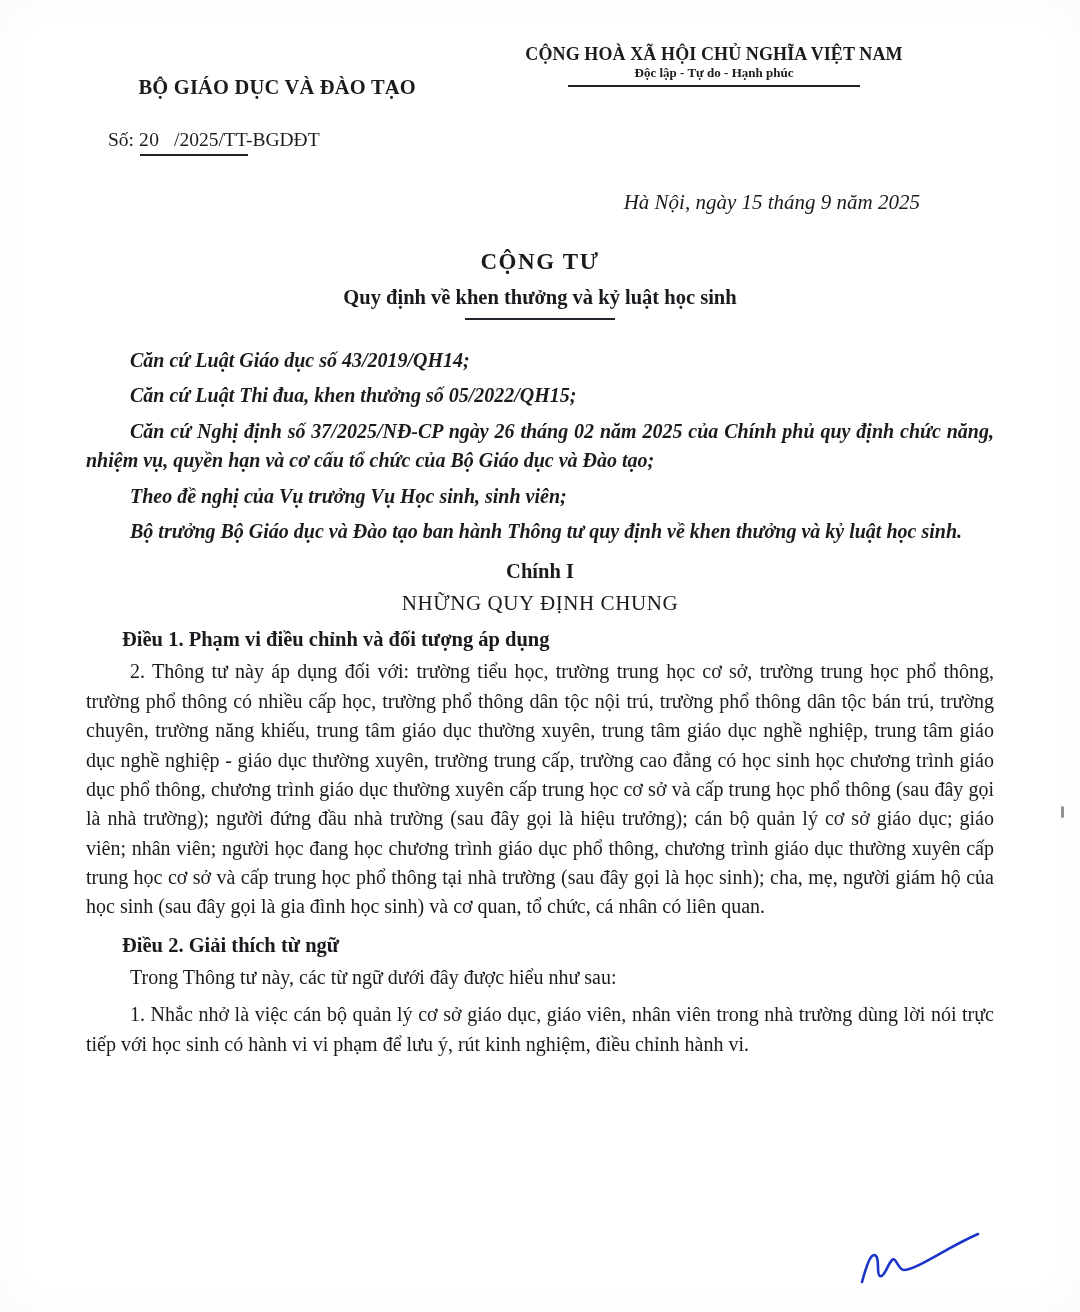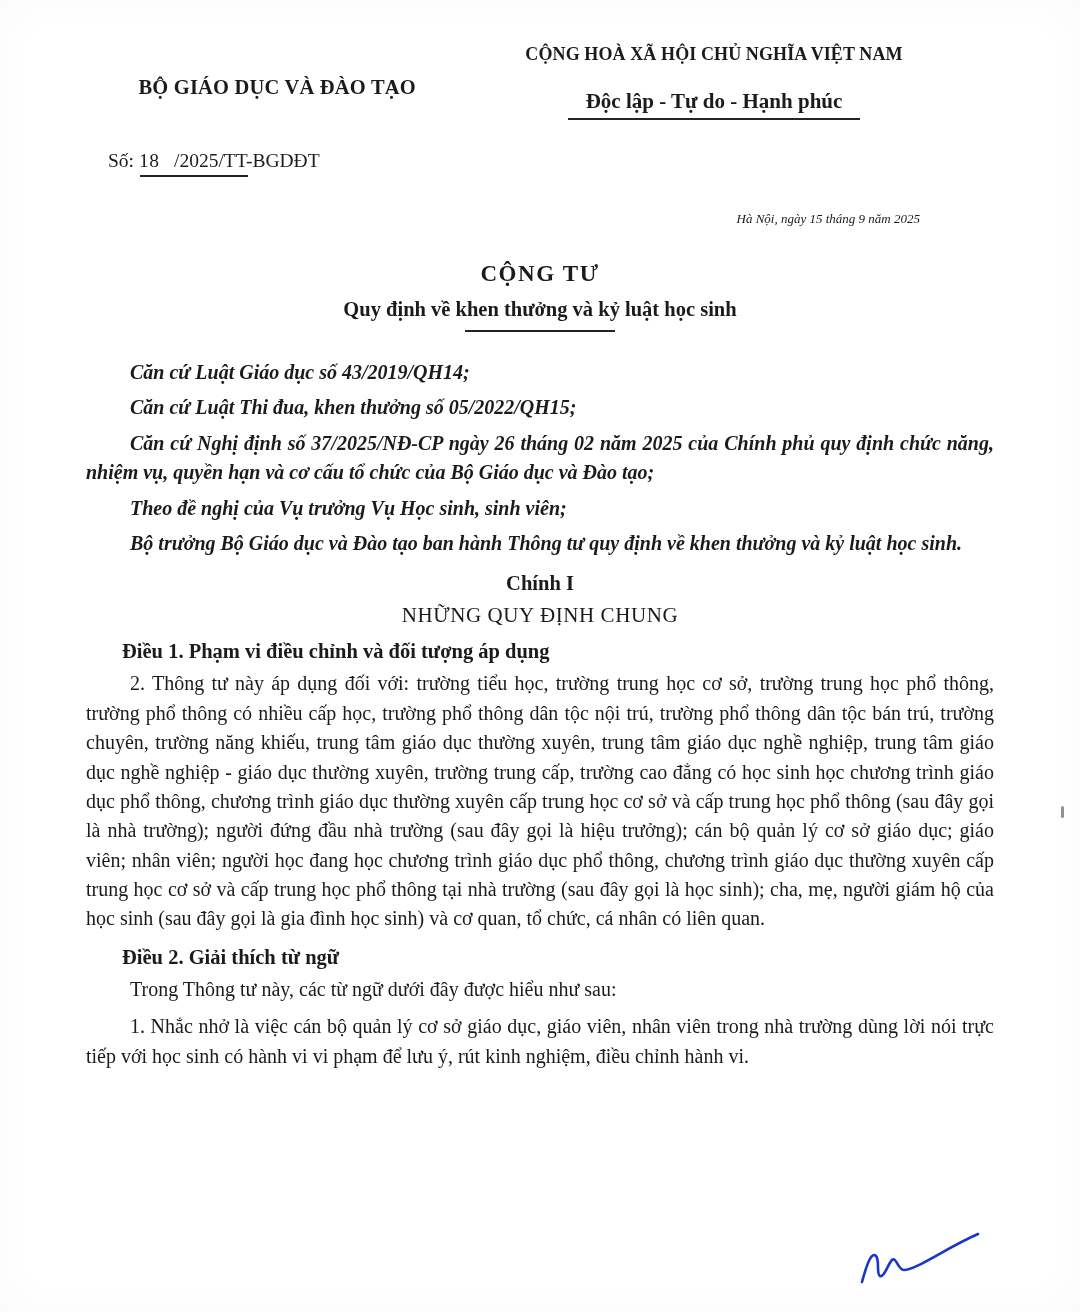--- a/index.html
+++ b/index.html
@@ -47,22 +47,22 @@
     white-space: nowrap;
   }
   .nation-name {
     font-weight: bold;
     font-size: 18px;
     letter-spacing: 0.1px;
     white-space: nowrap;
   }
   .nation-motto {
     font-weight: bold;
-    font-size: 21px;
-    margin-top: 24px;
+    font-size: 13px;
+    margin-top: 0;
   }
   .rule {
     height: 2px;
     background: #23232b;
     margin: 4px auto 0 auto;
   }
   .rule-motto { width: 292px; }
   .rule-num { width: 108px; margin-left: 0; }
 
   .doc-number {
@@ -71,21 +71,21 @@
     text-align: left;
     padding-left: 22px;
     white-space: nowrap;
   }
   .doc-number .num { letter-spacing: 0.5px; }
 
   .place-date {
     margin-top: 34px;
     text-align: left;
     font-style: italic;
-    font-size: 13px;
+    font-size: 21px;
   }
   .place-date-wrap {
     display: flex;
     justify-content: flex-end;
     padding-right: 74px;
   }
 
   
   .title-block {
     margin-top: 34px;
@@ -186,21 +186,21 @@
     </div>
     <div class="header-right">
       <div class="nation-name">CỘNG HOÀ XÃ HỘI CHỦ NGHĨA VIỆT NAM</div>
       <div class="nation-motto">Độc lập - Tự do - Hạnh phúc</div>
       <div class="rule rule-motto"></div>
     </div>
   </div>
 
   <div class="doc-number">
     <span>Số:</span>
-    <span class="num">18</span>
+    <span class="num">20</span>
     &nbsp;&nbsp;<span>/2025/TT-BGDĐT</span>
     <div class="rule rule-num" style="margin-left:32px;margin-top:3px;"></div>
   </div>
 
   <div class="place-date-wrap">
     <div class="place-date">Hà Nội, ngày 15 tháng 9 năm 2025</div>
   </div>
 
   <div class="title-block">
     <div class="doc-type">CỘNG TƯ</div>

